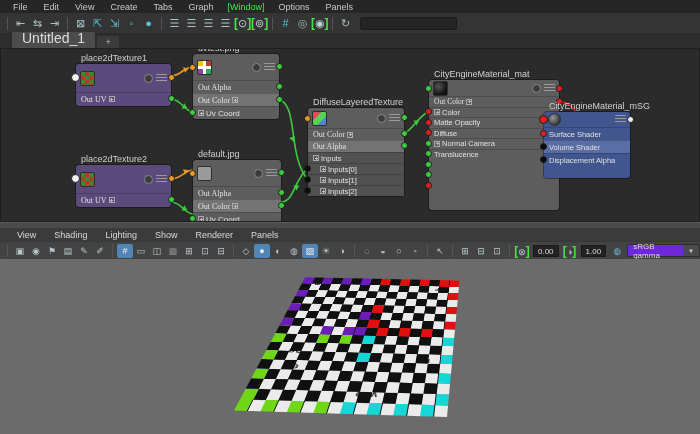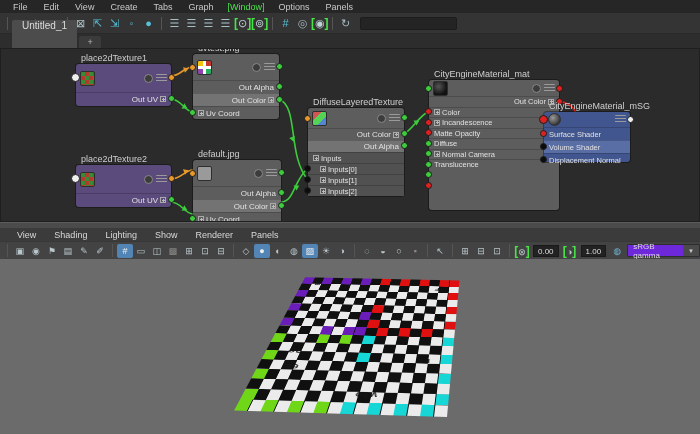--- a/index.html
+++ b/index.html
@@ -25,21 +25,21 @@
   .gbr::before,.gbr::after { color:var(--highlight-green); font-size:12px; font-weight:bold; }
   .gbr::before { content:"["; }
   .gbr::after  { content:"]"; }
   .tsep { width:1px; height:13px; background:#555; margin:0 4px; flex:0 0 1px; }
   .tsearch { width:97px; height:13px; background:#242424; border:1px solid #1c1c1c;
     border-radius:2px; margin-left:6px; color:#ccc; font-size:8px; padding:0 4px; }
 
   
   .tabbar { height:14px; background:#2d2d2d; display:flex; align-items:flex-end;
     padding-left:12px; flex:0 0 14px; }
-  .tab { background:#4c4c4c; color:#dcdcdc; font-size:10px; line-height:12px; height:28px;
+  .tab { background:#4c4c4c; color:#dcdcdc; font-size:14px; line-height:12px; height:16px;
     padding:0 10px; border-radius:2px 2px 0 0; margin-right:2px; }
   .tab-new { background:#3b3b3b; color:#bbb; font-size:9px; line-height:12px; height:12px;
     width:22px; text-align:center; border-radius:2px 2px 0 0; }
 
   
   .node-editor { position:relative; height:174px; flex:0 0 174px; background:#2b2b2b;
     border:1px solid #1f1f1f; overflow:hidden; }
   .wires { position:absolute; left:0; top:0; width:700px; height:174px; z-index:1; }
   .node { position:absolute; border-radius:3px; z-index:2; box-shadow:0 0 0 1px rgba(0,0,0,.35); }
   .node.gray { background:#5d5d5d; }
@@ -57,21 +57,21 @@
   .nicon.layered { background:linear-gradient(135deg,#d35454 33%, #54d354 33% 66%, #5486d3 66%); }
   .nicon.matball { background:radial-gradient(circle at 35% 35%, #555, #111 70%); border-radius:2px; }
   .nicon.sgball { width:13px; height:13px; flex:0 0 13px; border-radius:50%;
       background:radial-gradient(circle at 35% 35%, #9a9a9a, #333 75%); }
   .hspacer { flex:1; }
   .hdot { width:9px; height:9px; border-radius:50%; background:#3c3c3c; border:1px solid #8a8a8a; flex:0 0 9px; }
   .hbars { width:11px; height:9px; flex:0 0 11px;
       background:repeating-linear-gradient(#9a9a9a 0 1px, transparent 1px 3px); border-radius:1px; }
   .nrow { display:flex; align-items:center; font-size:8px; color:#e0e0e0; padding:0 5px;
       border-top:1px solid rgba(0,0,0,.18); gap:2px; }
-  .nrow.out { justify-content:flex-end; }
+  .nrow.out { justify-content:flex-start;font-family:Liberation Serif, serif; }
   .nrow.hl { background:#737373; }
   .node.blue .nrow.hl { background:#5a6ea6; }
   .pbox { width:6px; height:6px; border:1px solid #aaa; flex:0 0 6px;
       background:
         linear-gradient(#bbb,#bbb) center/3px 1px no-repeat,
         linear-gradient(#bbb,#bbb) center/1px 3px no-repeat; }
   .port { position:absolute; width:7px; height:7px; border-radius:50%;
       border:1px solid #1d1d1d; z-index:5; }
   .port.big { width:9px; height:9px; }
   .p-green { background:var(--wire-green); }
@@ -338,24 +338,20 @@
       </div>
       <div class="nrow out">
         <span>Out Color</span>
         <span class="pbox"></span>
       </div>
       <div class="nrow">
         <span class="pbox"></span>
         <span>Color</span>
       </div>
       <div class="nrow">
-        <span class="pbox"></span>
-        <span>Incandescence</span>
-      </div>
-      <div class="nrow">
         <span>Matte Opacity</span>
       </div>
       <div class="nrow">
         <span>Diffuse</span>
       </div>
       <div class="nrow">
         <span class="pbox"></span>
         <span>Normal Camera</span>
       </div>
       <div class="nrow">
@@ -367,35 +363,35 @@
       <span class="port p-red" style="left:-4px;top:28px"></span>
       <span class="port p-red" style="left:-4px;top:39px"></span>
       <span class="port p-red" style="left:-4px;top:49px"></span>
       <span class="port p-green" style="left:-4px;top:60px"></span>
       <span class="port p-green" style="left:-4px;top:70px"></span>
       <span class="port p-green" style="left:-4px;top:81px"></span>
       <span class="port p-green" style="left:-4px;top:91px"></span>
       <span class="port p-red" style="left:-4px;top:102px"></span>
     </div>
 
-    <div class="node blue n-sg" style="left:543px;top:63px;width:86px;height:50px">
+    <div class="node blue n-sg" style="left:543px;top:63px;width:86px;height:66px">
       <div class="ntitle">CityEngineMaterial_mSG</div>
       <div class="nheader">
         <span class="nicon sgball"></span>
         <span class="hspacer"></span>
         <span class="hbars"></span>
       </div>
       <div class="nrow">
         <span>Surface Shader</span>
       </div>
       <div class="nrow hl">
         <span>Volume Shader</span>
       </div>
       <div class="nrow">
-        <span>Displacement Normal</span>
+        <span>Displacement Alpha</span>
       </div>
       <span class="port p-red big" style="left:-5px;top:3px"></span>
       <span class="port p-white" style="right:-4px;top:4px"></span>
       <span class="port p-red" style="left:-4px;top:18px"></span>
       <span class="port p-black" style="left:-4px;top:31px"></span>
       <span class="port p-black" style="left:-4px;top:44px"></span>
     </div>
   </div>
 
   <div class="divider"></div>

